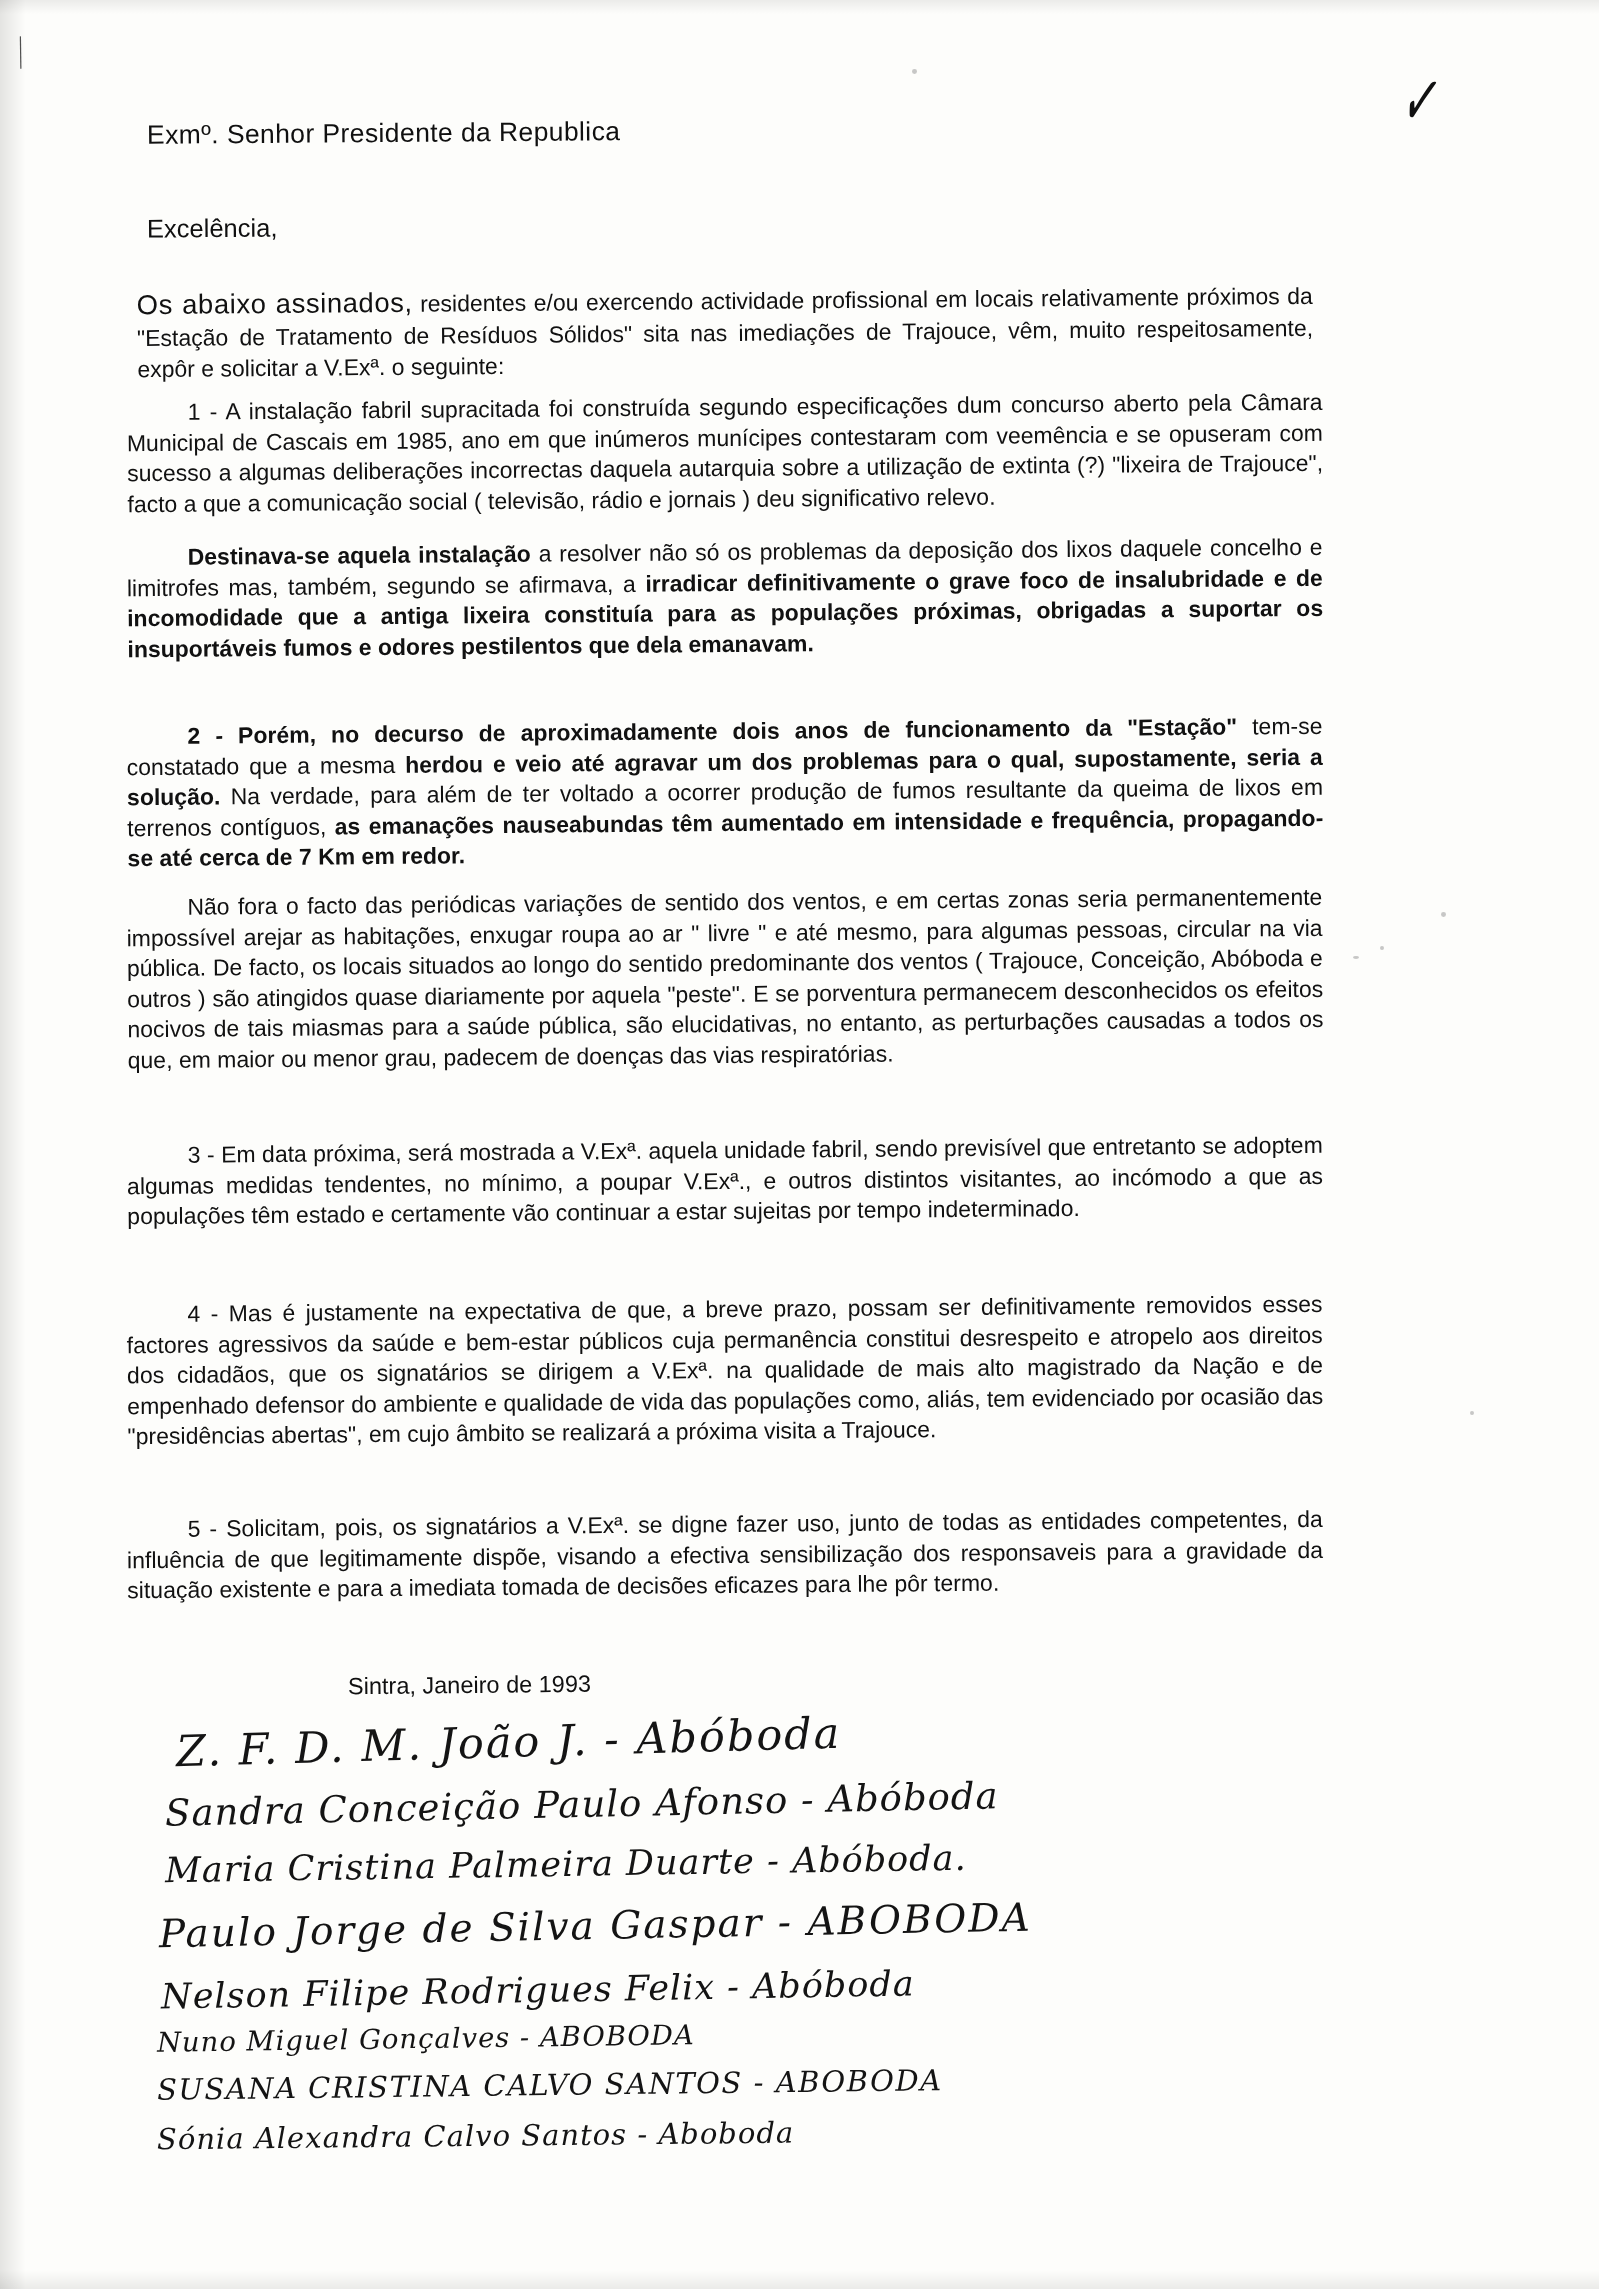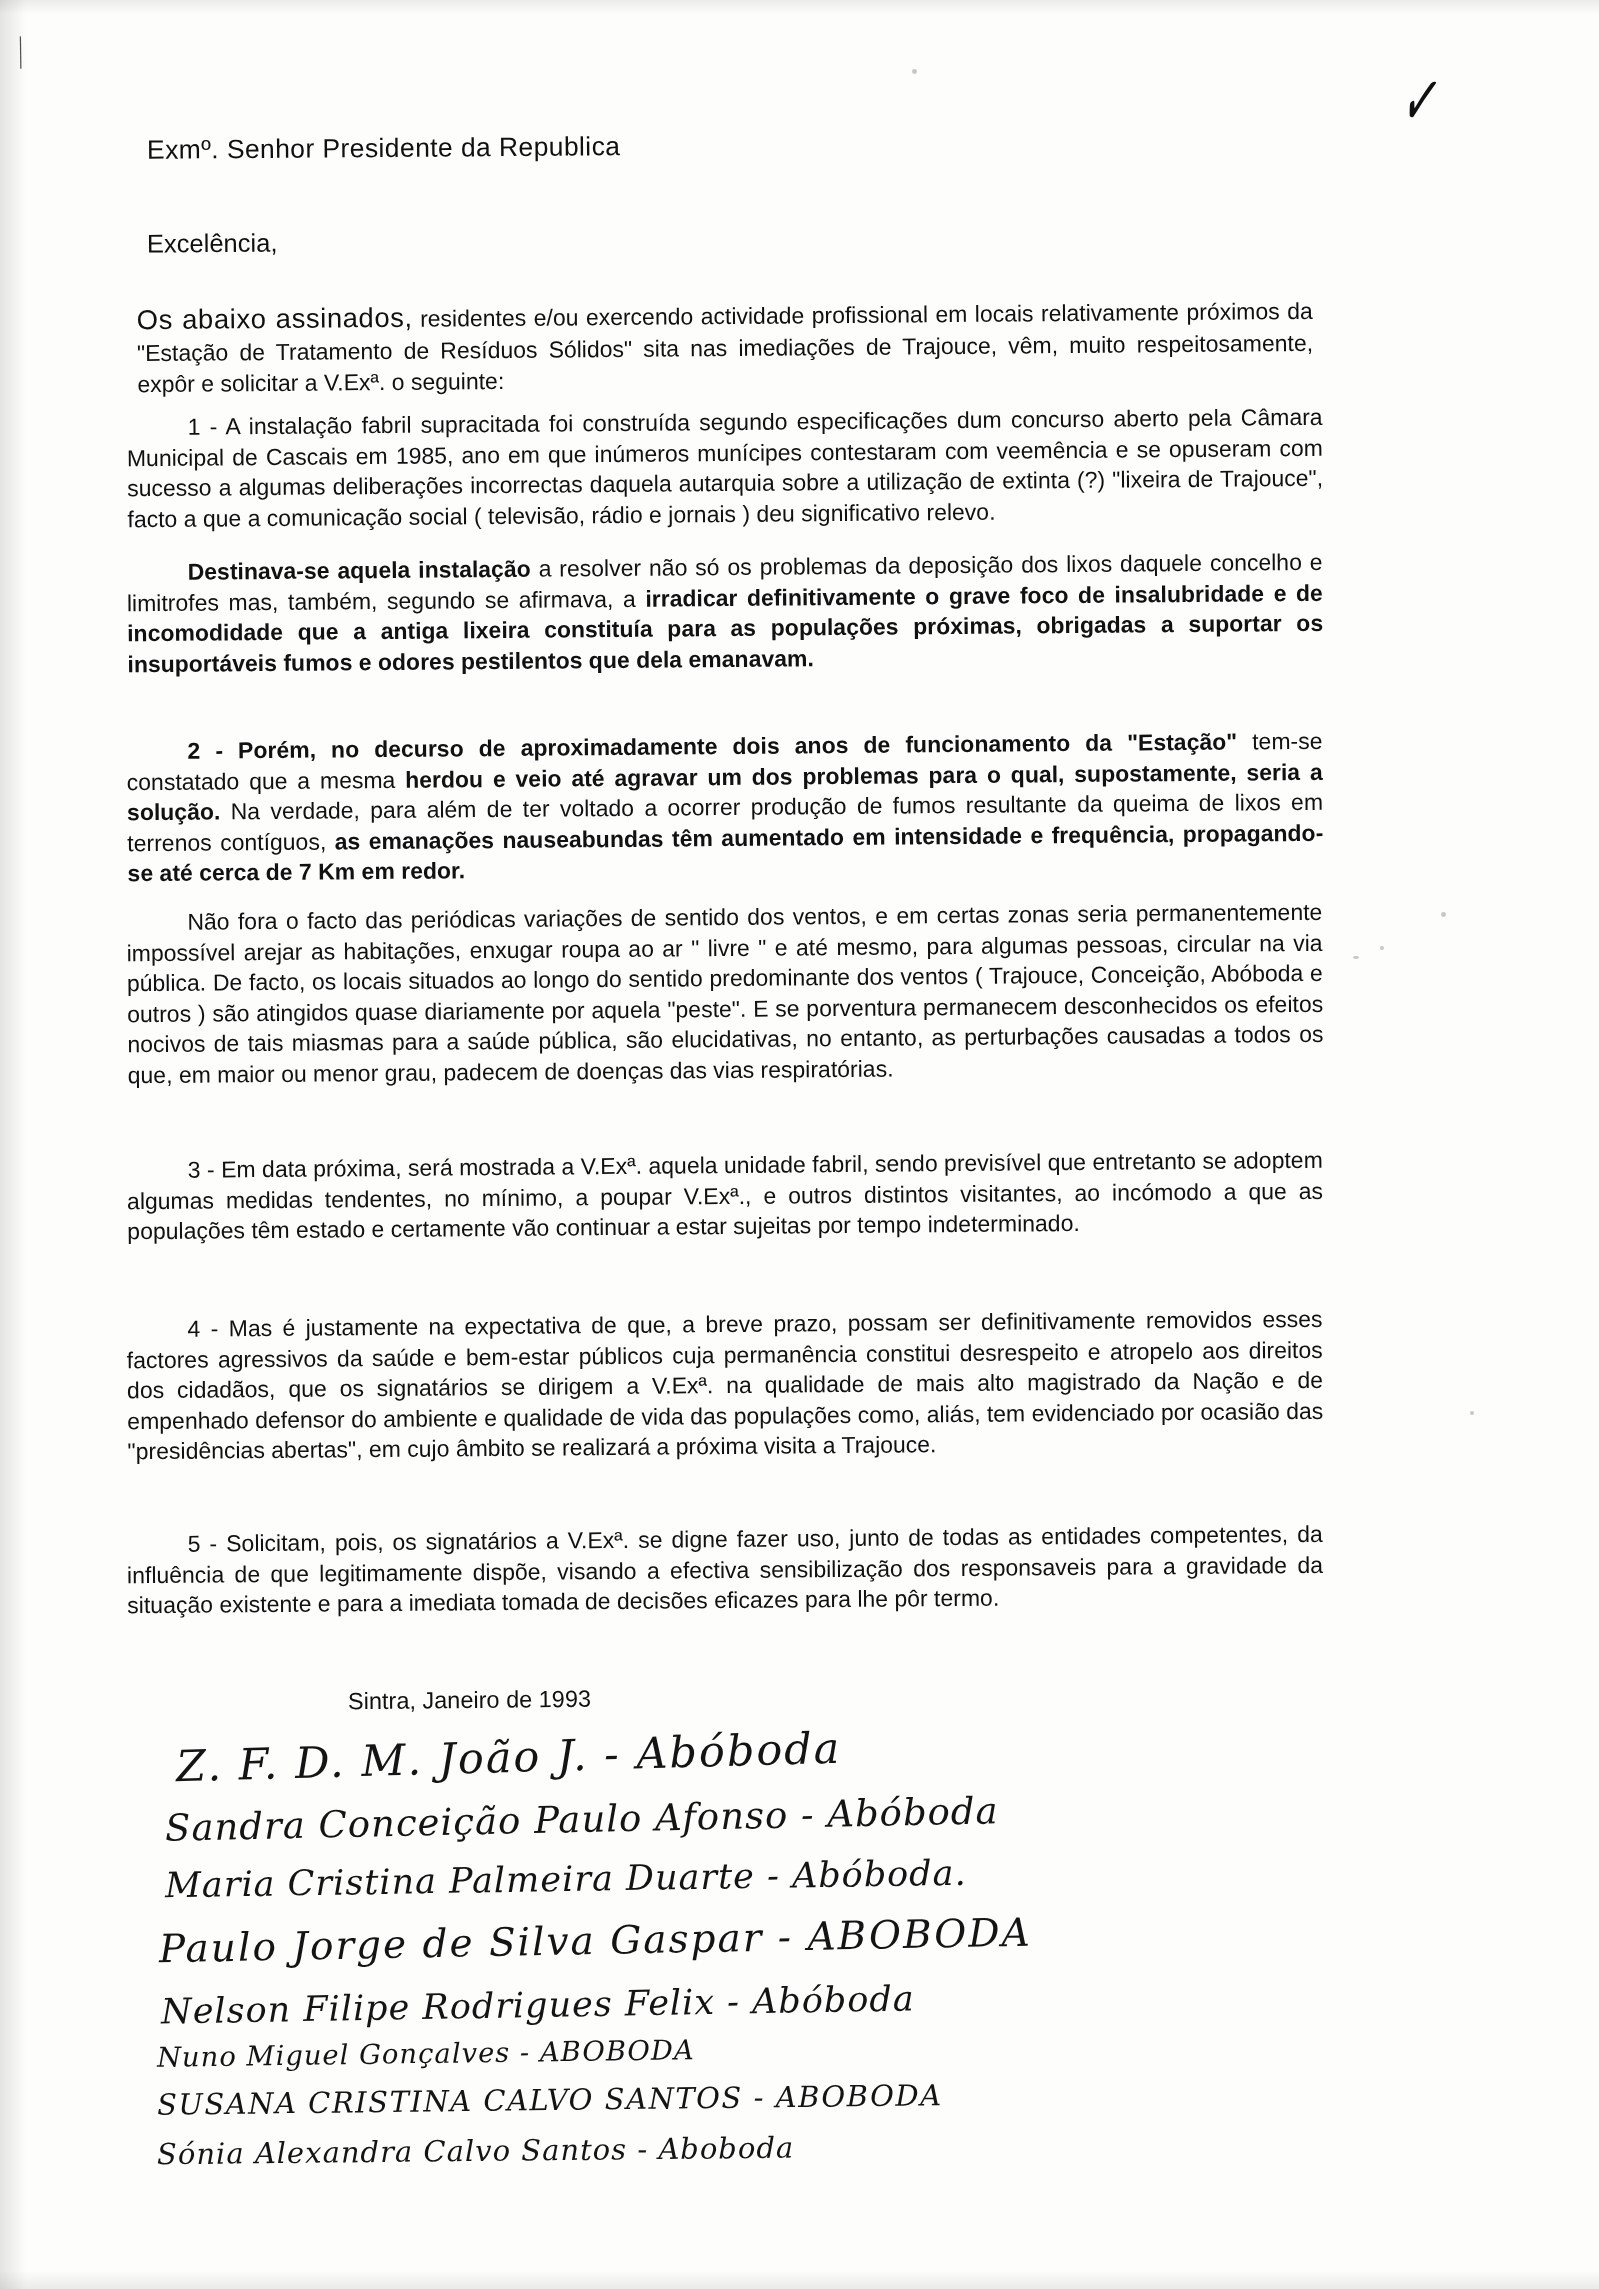--- a/index.html
+++ b/index.html
@@ -36,21 +36,21 @@
   .scan-edge-bottom {
     position: absolute;
     bottom: 0; left: 0;
     width: 100%; height: 19.6px;
     background: linear-gradient(to top, rgba(0,0,0,0.08), rgba(0,0,0,0.0));
     pointer-events: none;
   }
 
   .doc-body {
     position: absolute;
-    left: 0; top: 15px;
+    left: 0; top: 0;
     width: 1600px;
     height: 1916px;
   }
 
   .addressee {
     position: absolute;
     left: 147px;
     top: 118px;
     font-size: 26.5px;
     letter-spacing: 0.4px;

